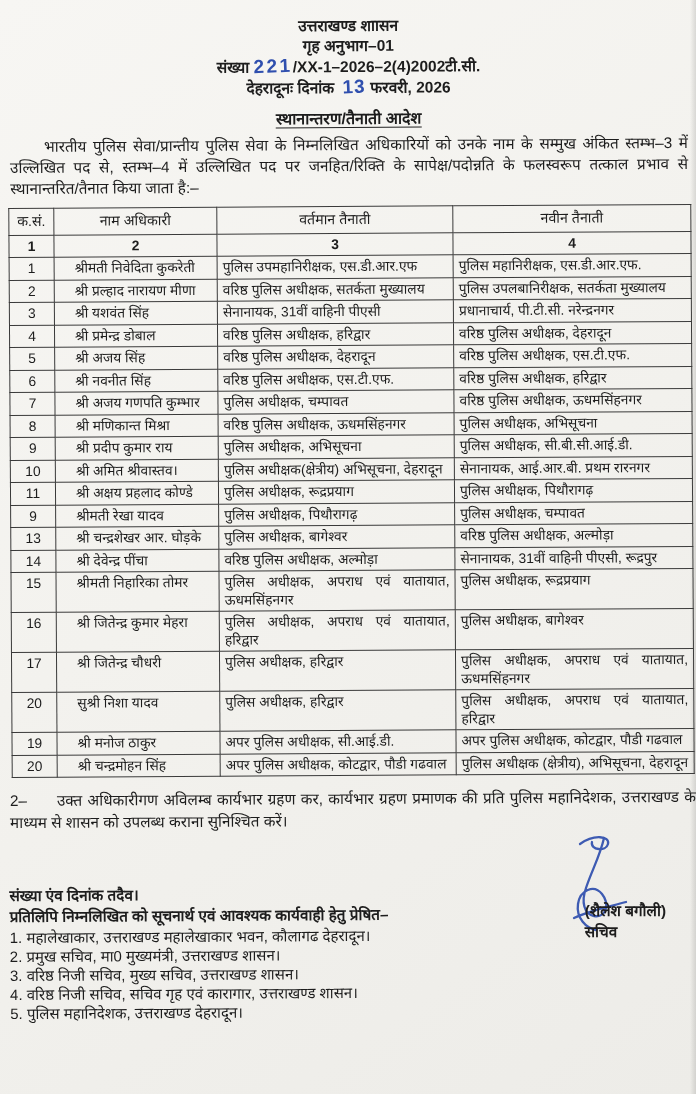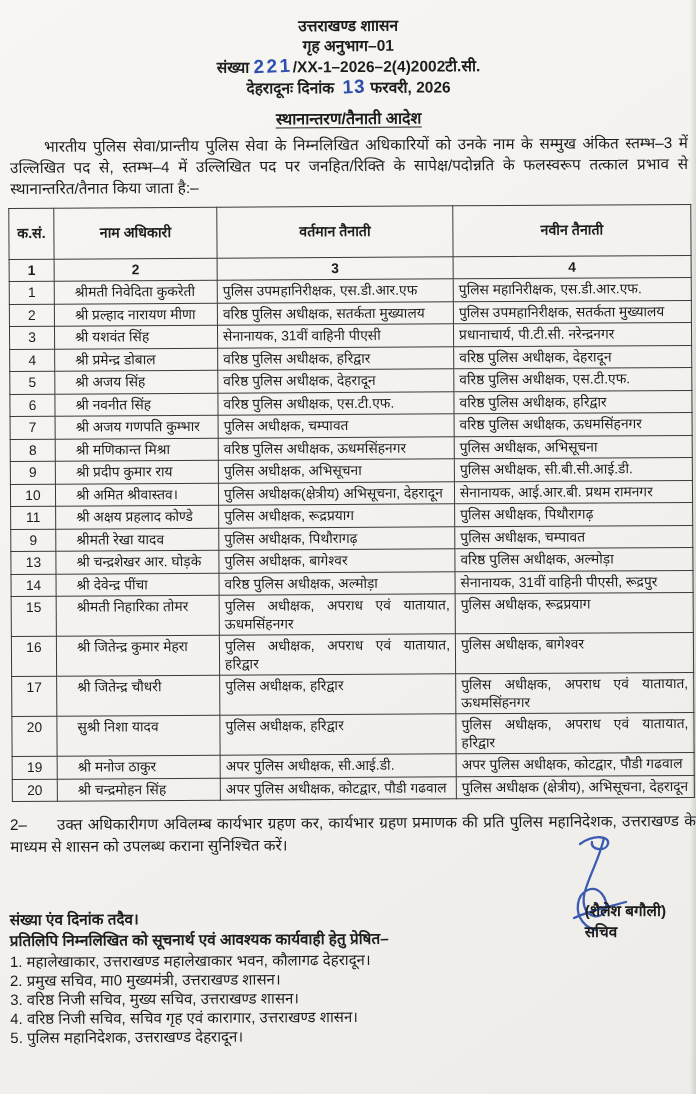--- a/index.html
+++ b/index.html
@@ -15,21 +15,21 @@
   .ink{color:#2f4fae;font-weight:700;font-size:19px;letter-spacing:2.5px;display:inline-block;transform:rotate(-2deg);}
   .ink.small{letter-spacing:1px;}
   .doc-title{text-align:center;margin-top:9px;font-size:16px;font-weight:700;}
   .doc-title span{border-bottom:1.6px solid #222;padding-bottom:0;}
   .intro{margin:5px 9px 0 9px;font-size:15.3px;line-height:21px;text-align:justify;text-indent:34px;font-weight:500;}
   table.transfer{
     border-collapse:collapse;margin:9px 7px 0 7px;width:682px;table-layout:fixed;
     font-size:13.8px;
   }
   table.transfer td{border:1.4px solid #3a3a3a;padding:2px 5px;vertical-align:top;line-height:17.5px;font-weight:500;}
-  tr.head-row td{font-weight:700;text-align:center;font-size:14.2px;padding:16px 4px;}
+  tr.head-row td{font-weight:400;text-align:center;font-size:14.2px;padding:4px 4px;}
   tr.num-row td{font-weight:700;text-align:center;padding:2px 4px;}
   tbody td.c0{text-align:center;}
   tbody td.c1{text-align:left;padding-left:20px;}
   tbody td.c2{text-align:justify;}
   tbody td.c3{text-align:justify;}
   .para2{margin:12px 5px 0 5px;font-size:15.3px;line-height:21.5px;text-align:justify;font-weight:500;}
   .para2 .gap{display:inline-block;width:30px;}
   .sign-block{position:absolute;top:900px;right:30px;font-size:15.3px;line-height:21px;font-weight:600;}
   .sig-svg{position:absolute;top:830px;right:42px;width:120px;height:106px;}
   .ref-line{margin:52px 0 0 4px;font-size:15.3px;font-weight:700;}
@@ -79,21 +79,21 @@
           <tr>
             <td class="c0">1</td>
             <td class="c1">श्रीमती निवेदिता कुकरेती</td>
             <td class="c2">पुलिस उपमहानिरीक्षक, एस.डी.आर.एफ</td>
             <td class="c3">पुलिस महानिरीक्षक, एस.डी.आर.एफ.</td>
           </tr>
           <tr>
             <td class="c0">2</td>
             <td class="c1">श्री प्रल्हाद नारायण मीणा</td>
             <td class="c2">वरिष्ठ पुलिस अधीक्षक, सतर्कता मुख्यालय</td>
-            <td class="c3">पुलिस उपमहानिरीक्षक, सतर्कता मुख्यालय</td>
+            <td class="c3">पुलिस उपलबानिरीक्षक, सतर्कता मुख्यालय</td>
           </tr>
           <tr>
             <td class="c0">3</td>
             <td class="c1">श्री यशवंत सिंह</td>
             <td class="c2">सेनानायक, 31वीं वाहिनी पीएसी</td>
             <td class="c3">प्रधानाचार्य, पी.टी.सी. नरेन्द्रनगर</td>
           </tr>
           <tr>
             <td class="c0">4</td>
             <td class="c1">श्री प्रमेन्द्र डोबाल</td>
@@ -127,21 +127,21 @@
           <tr>
             <td class="c0">9</td>
             <td class="c1">श्री प्रदीप कुमार राय</td>
             <td class="c2">पुलिस अधीक्षक, अभिसूचना</td>
             <td class="c3">पुलिस अधीक्षक, सी.बी.सी.आई.डी.</td>
           </tr>
           <tr>
             <td class="c0">10</td>
             <td class="c1">श्री अमित श्रीवास्तव।</td>
             <td class="c2">पुलिस अधीक्षक(क्षेत्रीय) अभिसूचना, देहरादून</td>
-            <td class="c3">सेनानायक, आई.आर.बी. प्रथम रामनगर</td>
+            <td class="c3">सेनानायक, आई.आर.बी. प्रथम रारनगर</td>
           </tr>
           <tr>
             <td class="c0">11</td>
             <td class="c1">श्री अक्षय प्रहलाद कोण्डे</td>
             <td class="c2">पुलिस अधीक्षक, रूद्रप्रयाग</td>
             <td class="c3">पुलिस अधीक्षक, पिथौरागढ़</td>
           </tr>
           <tr>
             <td class="c0">9</td>
             <td class="c1">श्रीमती रेखा यादव</td>

